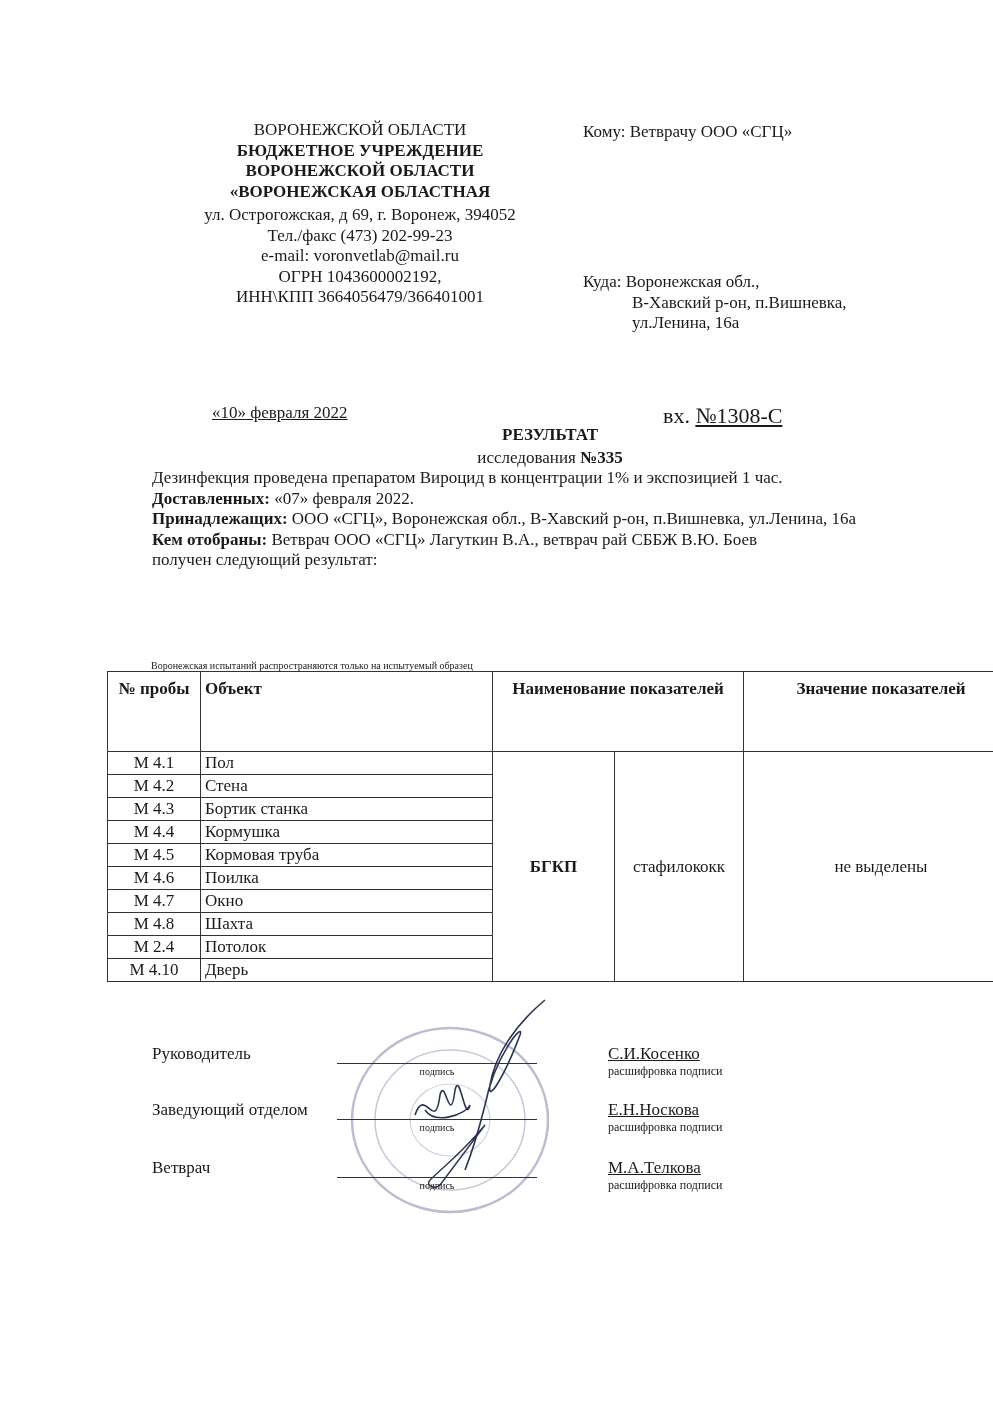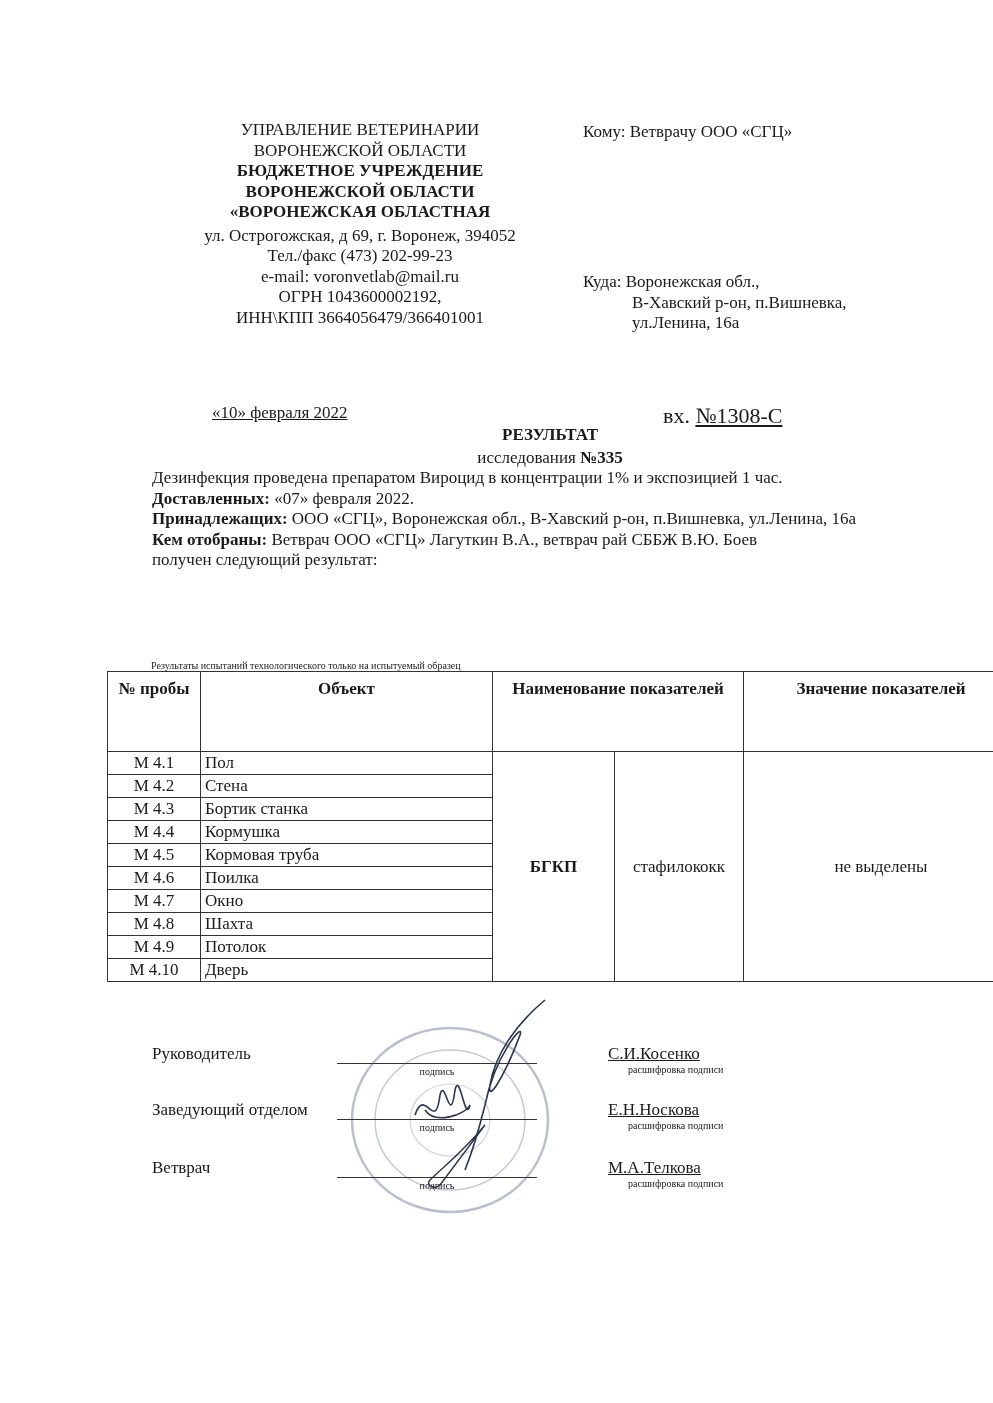--- a/index.html
+++ b/index.html
@@ -27,29 +27,28 @@
   table.res td { height:22px; line-height:22px; }
   .c-no { width:84px; text-align:center; }
   .c-obj { width:283px; text-align:left; }
   .c-a { width:113px; text-align:center;font-weight:bold; }
   .c-b { width:120px; text-align:center; }
   .c-v { text-align:center;font-family:Liberation Serif, serif; }
   .sig-role { font-size:17px; }
   .sig-line { border-bottom:1px solid #333; width:200px; height:1px; }
   .sig-cap { font-size:10px; text-align:center; width:200px; }
   .sig-name { font-size:17px; text-decoration:underline; }
-  .sig-dec { font-size:10px;margin-left:20px; }
+  .sig-dec { font-size:12px; }
   .stamp { left:345px; top:1020px; width:210px; height:200px; }
   .sign { left:395px; top:995px; width:180px; height:210px; }
 </style>
 </head>
 <body>
 
 <div class="abs org">
-  <div>УПРАВЛЕНИЕ ВЕТЕРИНАРИИ</div>
   <div>ВОРОНЕЖСКОЙ ОБЛАСТИ</div>
   <div class="b">БЮДЖЕТНОЕ УЧРЕЖДЕНИЕ</div>
   <div class="b">ВОРОНЕЖСКОЙ ОБЛАСТИ</div>
   <div class="b">«ВОРОНЕЖСКАЯ ОБЛАСТНАЯ</div>
   <div class="gap"></div>
   <div>ул. Острогожская, д 69, г. Воронеж, 394052</div>
   <div>Тел./факс (473) 202-99-23</div>
   <div>e-mail: voronvetlab@mail.ru</div>
   <div>ОГРН 1043600002192,</div>
   <div>ИНН\КПП 3664056479/366401001</div>
@@ -68,27 +67,27 @@
 <div class="abs title">РЕЗУЛЬТАТ</div>
 <div class="abs subtitle"><span>исследования </span><b>№335</b></div>
 
 <div class="abs body">
   <div>Дезинфекция проведена препаратом Вироцид в концентрации 1%  и экспозицией 1 час.</div>
   <div><b>Доставленных:</b><span> «07» февраля 2022.</span></div>
   <div style="width:740px"><b>Принадлежащих:</b><span> ООО «СГЦ», Воронежская обл., В-Хавский р-он, п.Вишневка, ул.Ленина, 16а</span></div>
   <div><b>Кем отобраны:</b><span> Ветврач ООО «СГЦ» Лагуткин В.А., ветврач рай СББЖ В.Ю. Боев</span></div>
   <div>получен следующий результат:</div>
 </div>
-<div class="abs note">Результаты испытаний технологического только на испытуемый образец</div>
+<div class="abs note">Воронежская испытаний распространяются только на испытуемый образец</div>
 
 <table class="res">
   <tbody>
       <tr>
     <th class="c-no">№ пробы</th>
-    <th class="c-obj" style="text-align:center">Объект</th>
+    <th class="c-obj" style="">Объект</th>
     <th colspan="2">Наименование показателей</th>
     <th class="c-v">Значение показателей</th>
   </tr>
   <tr>
     <td class="c-no">М 4.1</td>
     <td class="c-obj">Пол</td>
     <td class="c-a" rowspan="10">БГКП</td>
     <td class="c-b" rowspan="10">стафилококк</td>
     <td class="c-v" rowspan="10">не выделены</td>
   </tr>
@@ -114,21 +113,21 @@
       </tr>
   <tr>
         <td class="c-no">М 4.7</td>
         <td class="c-obj">Окно</td>
       </tr>
   <tr>
         <td class="c-no">М 4.8</td>
         <td class="c-obj">Шахта</td>
       </tr>
   <tr>
-        <td class="c-no">М 4.9</td>
+        <td class="c-no">М 2.4</td>
         <td class="c-obj">Потолок</td>
       </tr>
   <tr>
         <td class="c-no">М 4.10</td>
         <td class="c-obj">Дверь</td>
       </tr>
 </tbody>
   </table>
 
 <svg class="abs stamp" viewBox="0 0 210 200">

